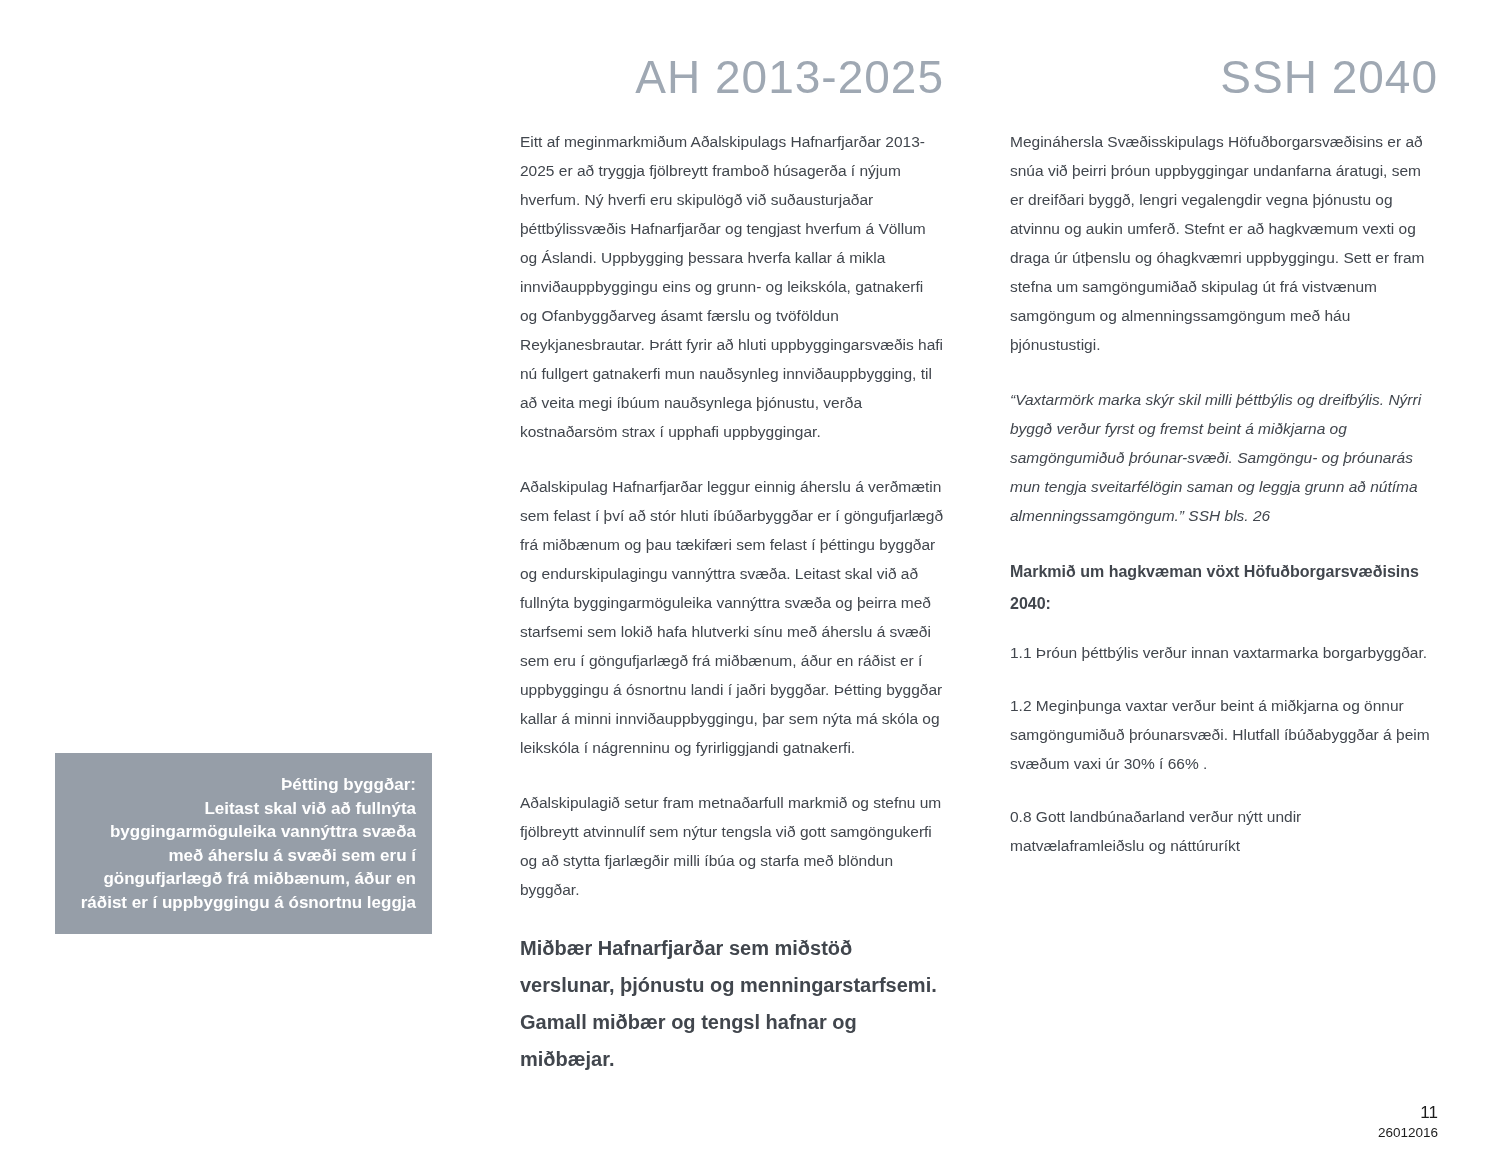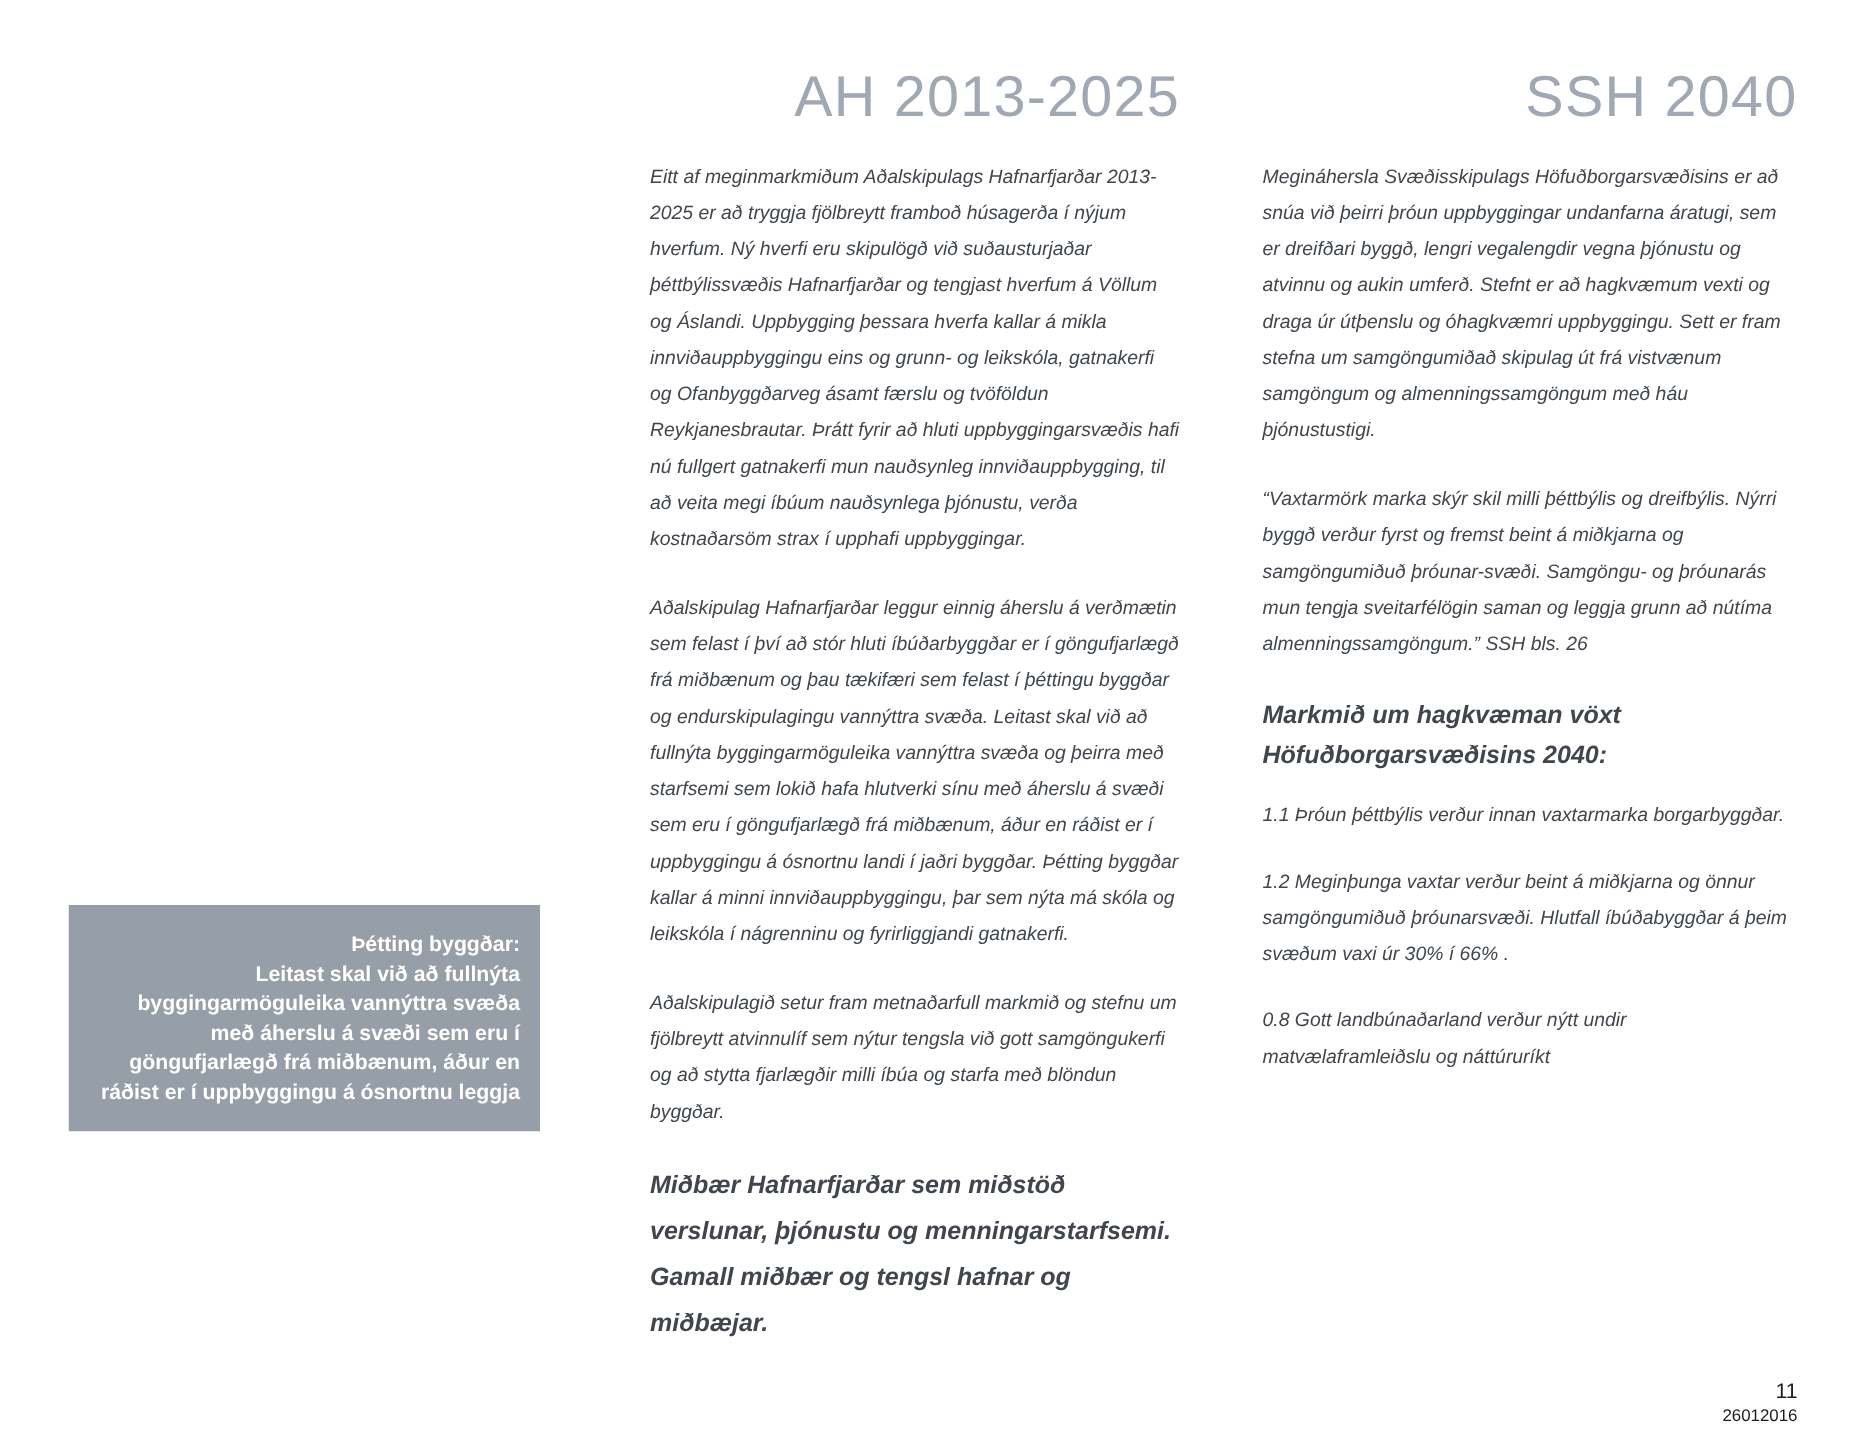--- a/index.html
+++ b/index.html
@@ -28,39 +28,38 @@
     margin: 0 0 24px 0;
     font-size: 46px;
     font-weight: 400;
     letter-spacing: 1px;
     color: #9fa8b3;
     text-align: right;
     line-height: 1.1;
   }
   .col p {
     margin: 0 0 26px 0;
-    font-style: italic;
   }
   .italic { font-style: italic; }
   .goals-heading {
     font-weight: bold;
-    font-size: 20px;
+    font-size: 16px;
     line-height: 32px;
     margin-bottom: 18px !important;
   }
   .goal { margin-bottom: 24px !important; }
   .lead-bold {
     font-weight: bold;
     font-size: 20px;
     line-height: 37px;
   }
   .callout {
     position: absolute;
     left: 55px;
-    top: 724px;
+    top: 753px;
     width: 377px;
     box-sizing: border-box;
     padding: 20px 16px 20px 22px;
     background: #969ea8;
     color: #ffffff;
     font-weight: bold;
     font-size: 17px;
     line-height: 23.5px;
     text-align: right;
   }

